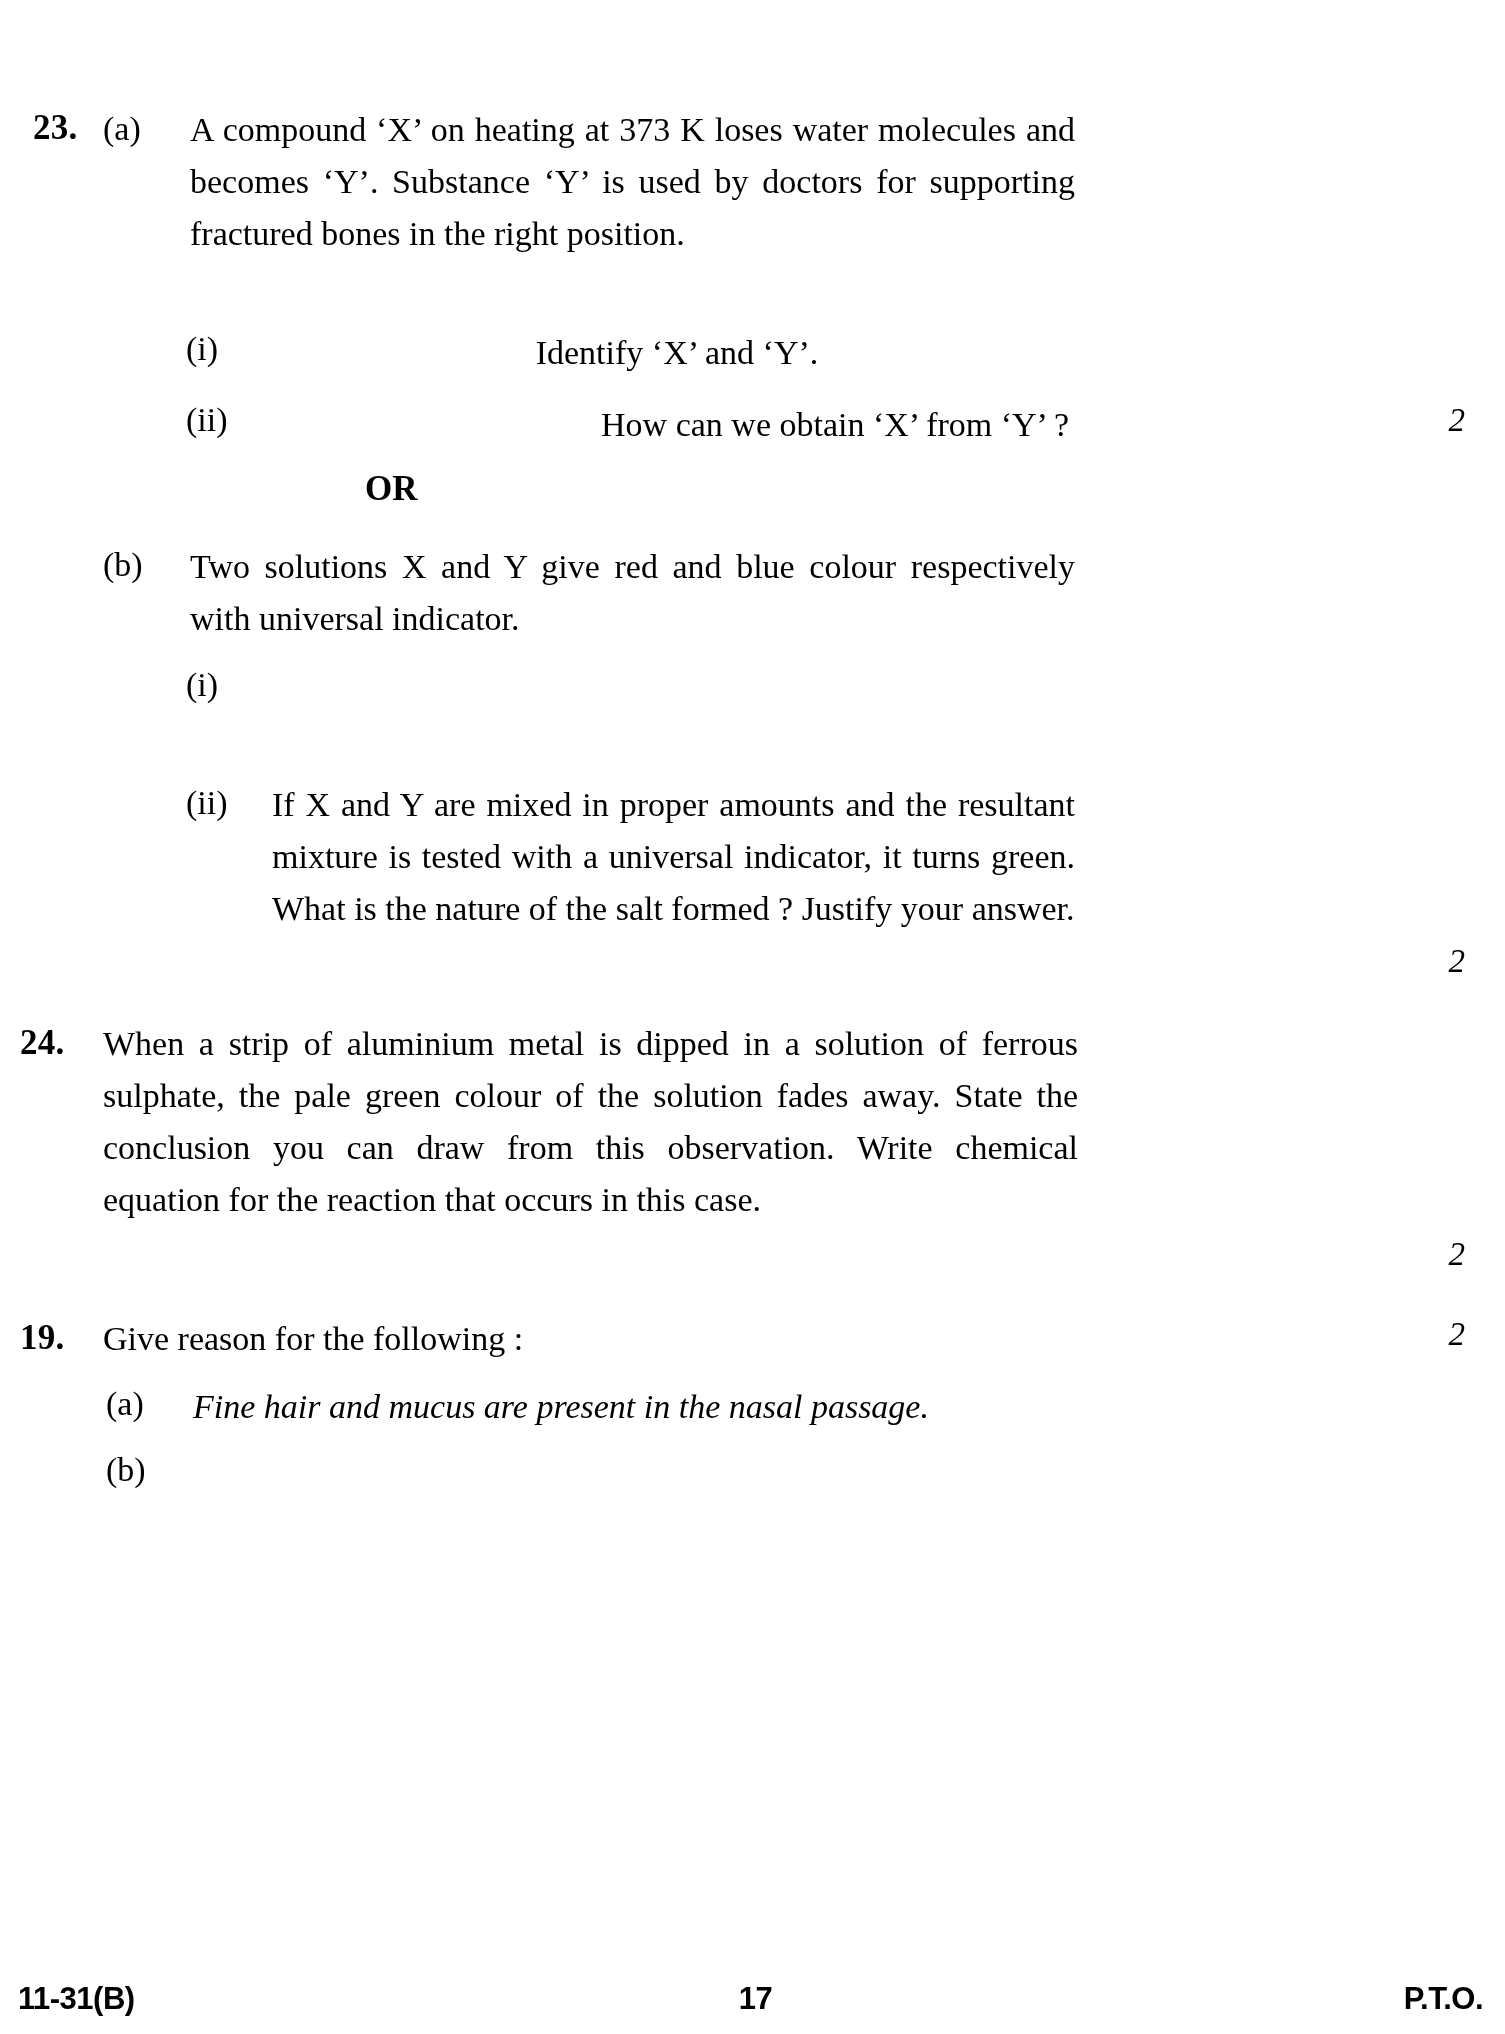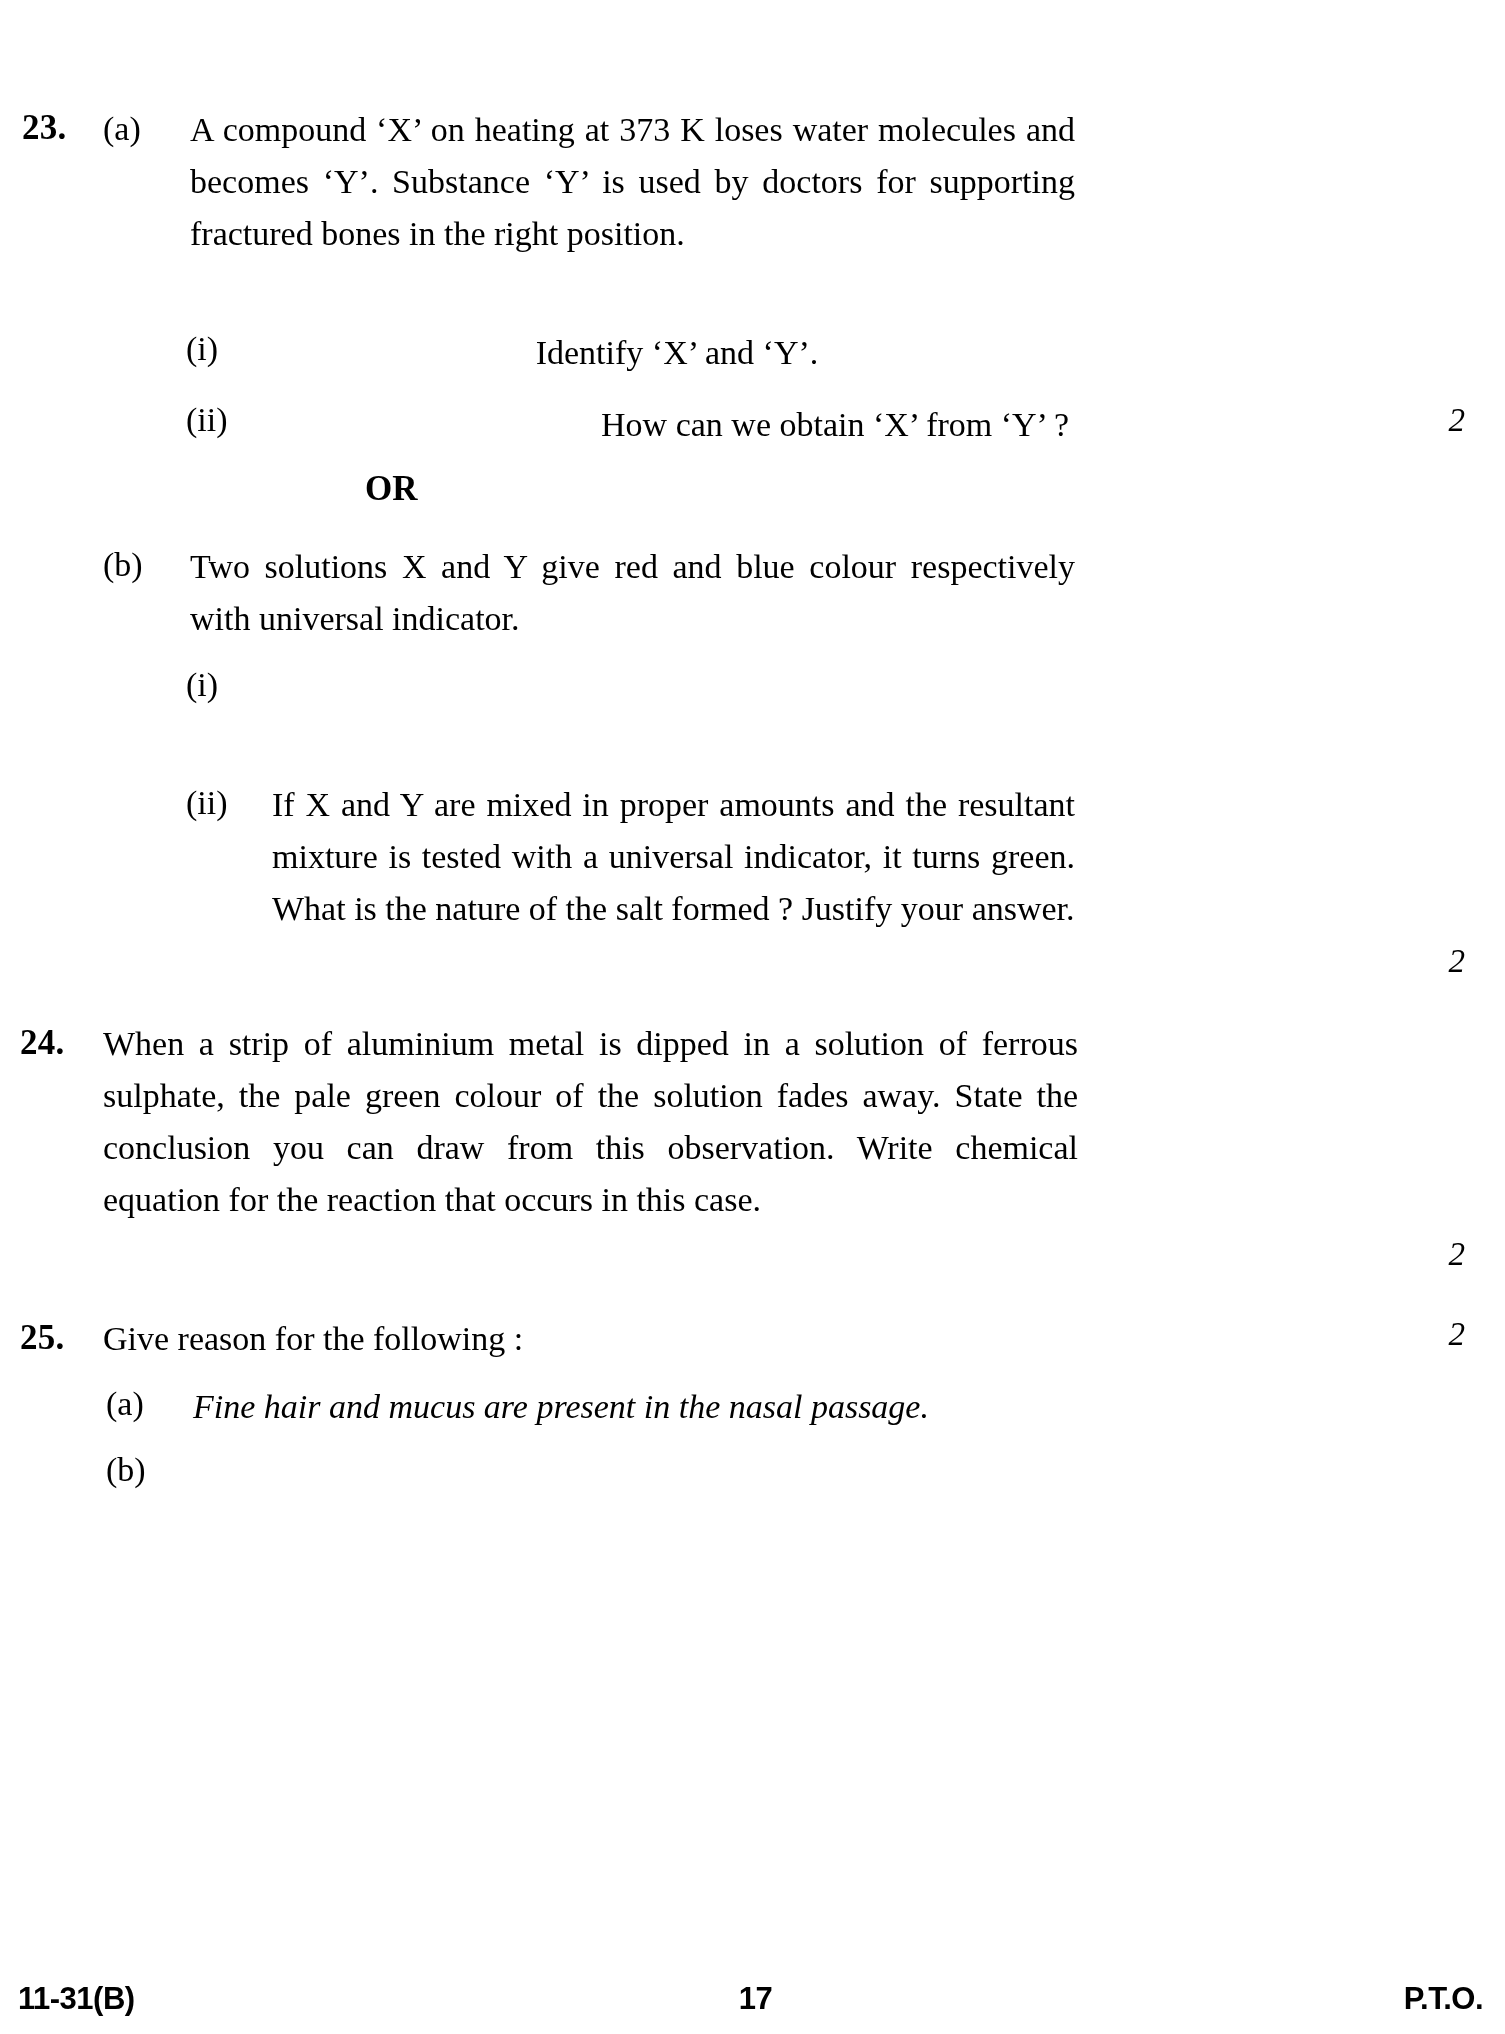--- a/index.html
+++ b/index.html
@@ -85,21 +85,21 @@
   .just {
     text-align: justify;
     text-align-last: left;
   }
 </style>
 </head>
 <body>
 
 <div class="page">
 
-  <div class="qnum" style="left:22px; top:110px;text-align:center;">23.</div>
+  <div class="qnum" style="left:33px; top:110px;text-align:center;">23.</div>
 
   <div class="alpha" style="left:103px; top:112px;">(a)</div>
 
   <div class="body just" style="left:190px; top:104px; width:885px;">A compound ‘X’ on heating at 373 K loses water molecules and becomes ‘Y’. Substance ‘Y’ is used by doctors for supporting fractured bones in the right position.</div>
 
   <div class="roman" style="left:186px; top:332px;">(i)</div>
   <div class="body" style="left:272px; top:327px; width:810px; text-align:center;">Identify ‘X’ and ‘Y’.</div>
 
   <div class="roman" style="left:186px; top:403px;">(ii)</div>
   <div class="body" style="left:259px; top:399px; width:810px; text-align:right;">How can we obtain ‘X’ from ‘Y’ ?</div>
@@ -113,21 +113,21 @@
   <div class="roman" style="left:186px; top:668px;">(i)</div>
 
   <div class="roman" style="left:186px; top:786px;">(ii)</div>
   <div class="body just" style="left:272px; top:779px; width:803px;">If X and Y are mixed in proper amounts and the resultant mixture is tested with a universal indicator, it turns green. What is the nature of the salt formed ? Justify your answer.</div>
   <div class="marks" style="left:1425px; top:945px;">2</div>
 
   <div class="qnum" style="left:20px; top:1025px;">24.</div>
   <div class="body just" style="left:103px; top:1018px; width:975px;">When a strip of aluminium metal is dipped in a solution of ferrous sulphate, the pale green colour of the solution fades away. State the conclusion you can draw from this observation. Write chemical equation for the reaction that occurs in this case.</div>
   <div class="marks" style="left:1425px; top:1238px;">2</div>
 
-  <div class="qnum" style="left:20px; top:1320px;">25.</div>
+  <div class="qnum" style="left:20px; top:1320px;">19.</div>
   <div class="body" style="left:103px; top:1313px; width:975px; text-align:left;">Give reason for the following :</div>
   <div class="marks" style="left:1425px; top:1318px;">2</div>
 
   <div class="alpha" style="left:106px; top:1387px;">(a)</div>
   <div class="body" style="left:193px; top:1381px; width:900px; text-align:left;font-style:italic;">Fine hair and mucus are present in the nasal passage.</div>
 
   <div class="alpha" style="left:106px; top:1453px;">(b)</div>
 
   <div class="footer">
     <div class="fitem f-left">11-31(B)</div>

